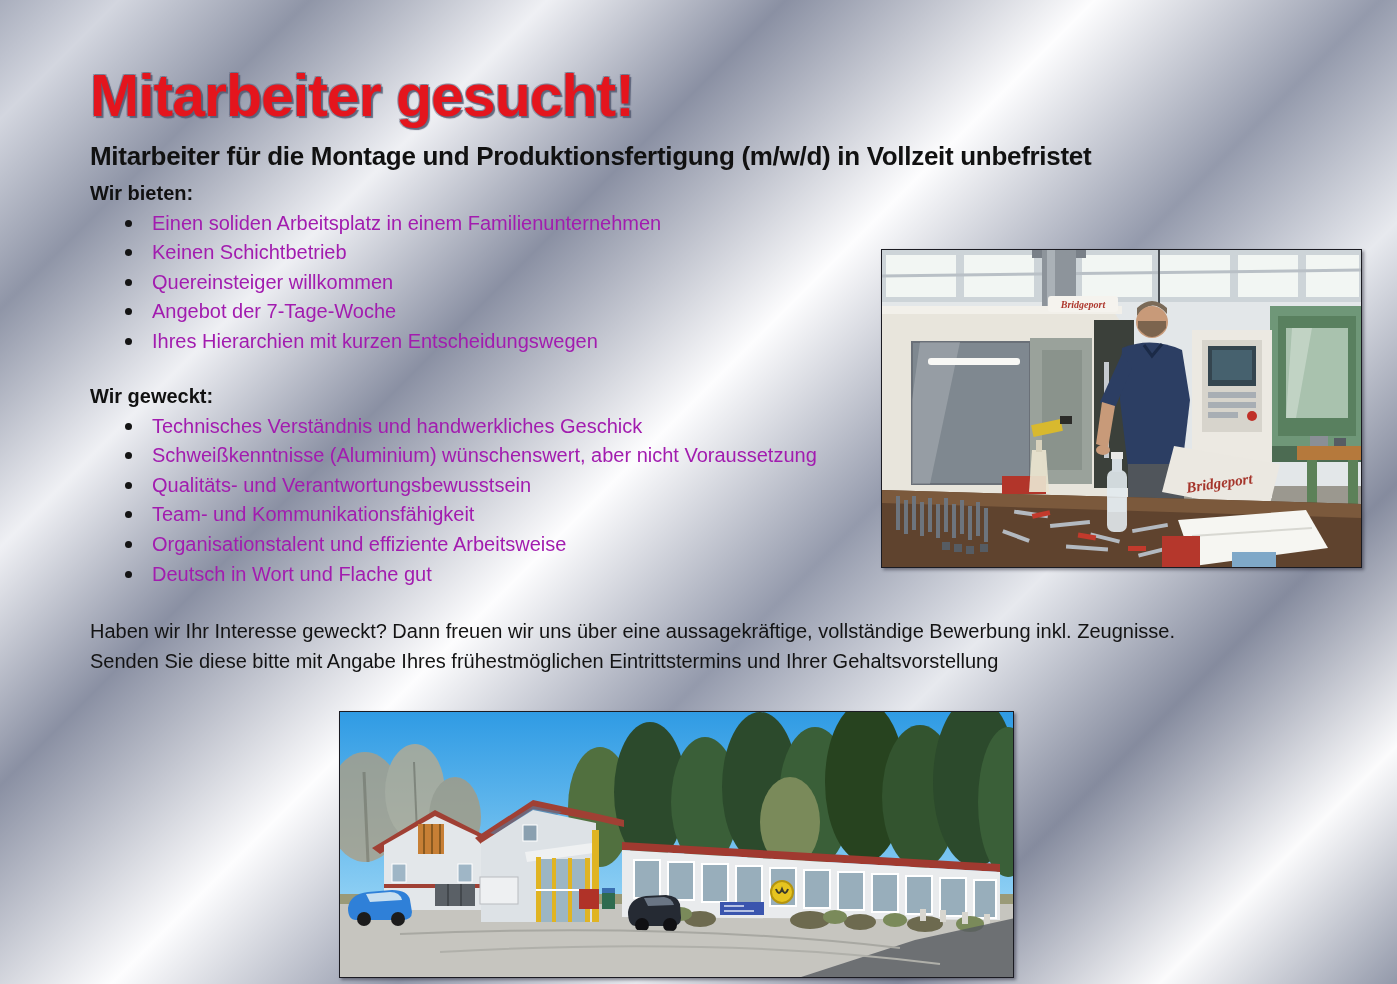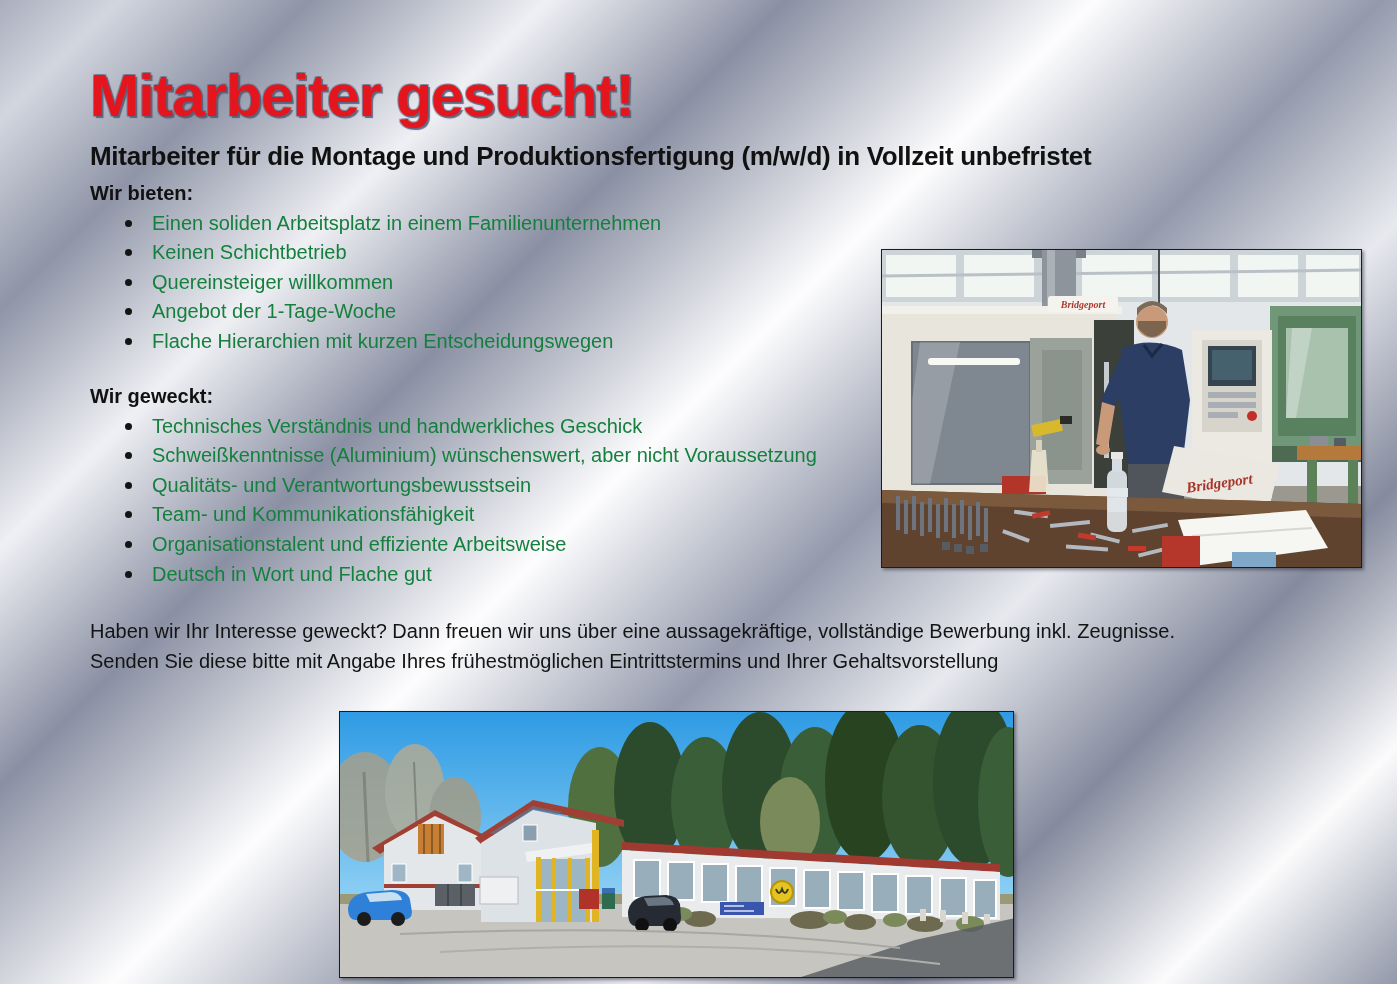--- a/index.html
+++ b/index.html
@@ -22,21 +22,21 @@
     white-space: nowrap;
   }
   .job-heading {
     position: absolute; left: 90px; top: 119px;
     font-size: 26px; font-weight: bold; letter-spacing: -0.3px;
     white-space: nowrap; color: #111;
   }
   .section { position: absolute; left: 90px; font-size: 20px; line-height: 29.6px; }
   .section h3 { margin: 0; font-size: 20px; font-weight: bold; line-height: 29.6px; color: #111; }
   .section ul { list-style: none; margin: 0; padding: 0 0 0 62px; }
-  .section li { position: relative; white-space: nowrap; color: #15803d; }
+  .section li { position: relative; white-space: nowrap; color: #a21caf; }
   .section li::before {
     content: ""; position: absolute; left: -27px; top: 11px;
     width: 7px; height: 7px; border-radius: 50%; background: #141414;
   }
   .section-offer { top: 179px; }
   .section-expect { top: 382px; }
   .closing { position: absolute; left: 90px; top: 617px; font-size: 20px; line-height: 29.6px; color: #141414; }
   .closing div { white-space: nowrap; }
   .email-line { position: relative; }
   .text-cursor {
@@ -64,22 +64,22 @@
 <h1 class="page-title">Mitarbeiter gesucht!</h1>
 
 <h2 class="job-heading">Mitarbeiter für die Montage und Produktionsfertigung (m/w/d) in Vollzeit unbefristet</h2>
 
 <section class="section section-offer">
   <h3>Wir bieten:</h3>
   <ul>
     <li>Einen soliden Arbeitsplatz in einem Familienunternehmen</li>
     <li>Keinen Schichtbetrieb</li>
     <li>Quereinsteiger willkommen</li>
-    <li>Angebot der 1-Tage-Woche</li>
-    <li>Flache Hierarchien mit kurzen Entscheidungswegen</li>
+    <li>Angebot der 7-Tage-Woche</li>
+    <li>Ihres Hierarchien mit kurzen Entscheidungswegen</li>
   </ul>
 </section>
 
 <section class="section section-expect">
   <h3>Wir geweckt:</h3>
   <ul>
     <li>Technisches Verständnis und handwerkliches Geschick</li>
     <li>Schweißkenntnisse (Aluminium) wünschenswert, aber nicht Voraussetzung</li>
     <li>Qualitäts- und Verantwortungsbewusstsein</li>
     <li>Team- und Kommunikationsfähigkeit</li>

